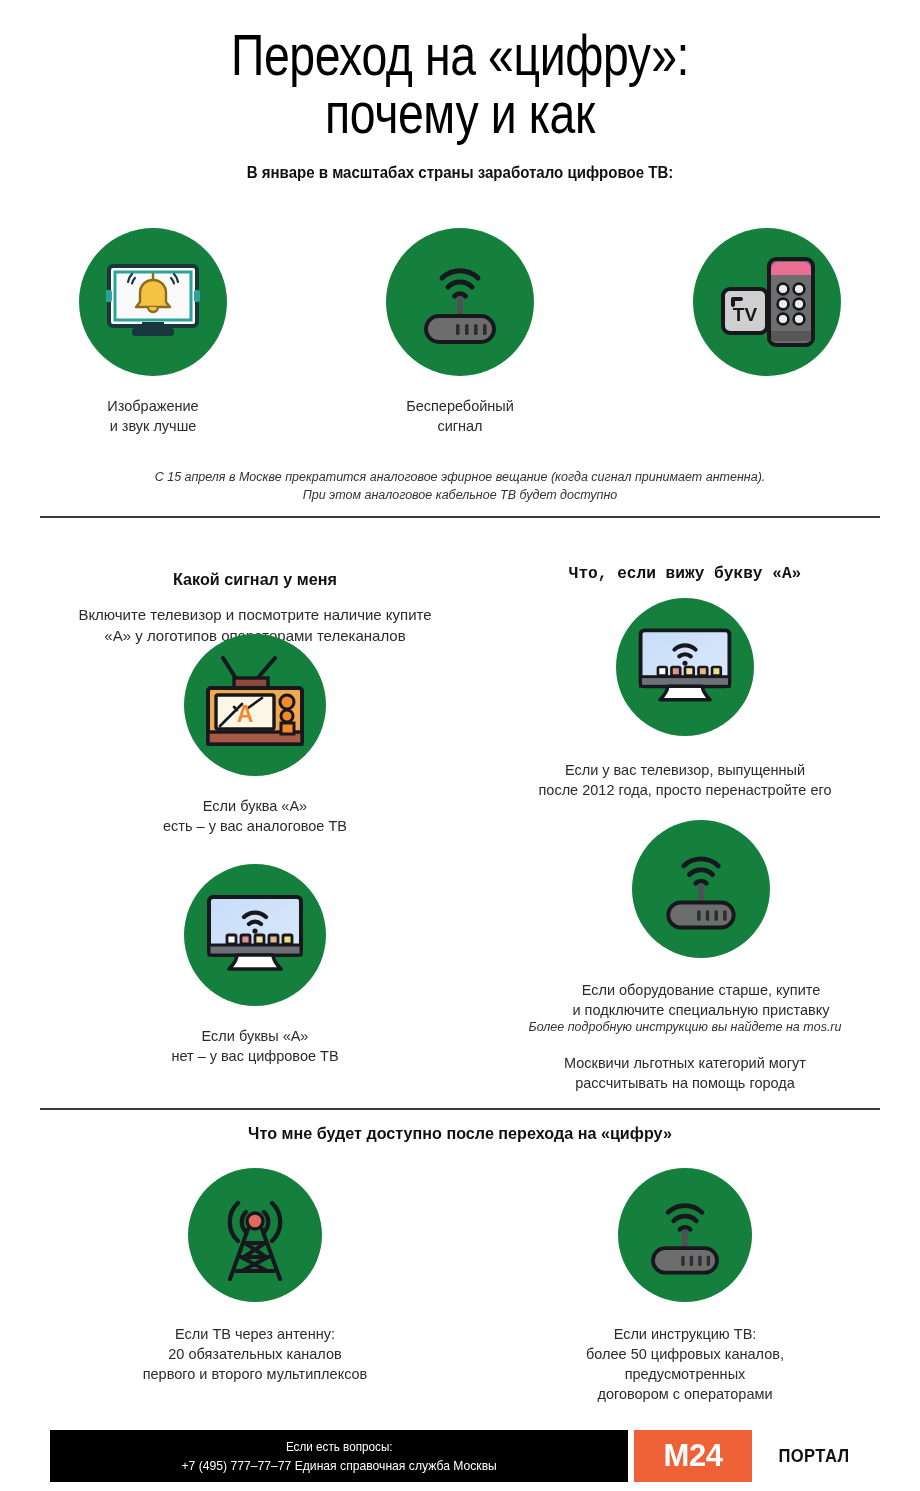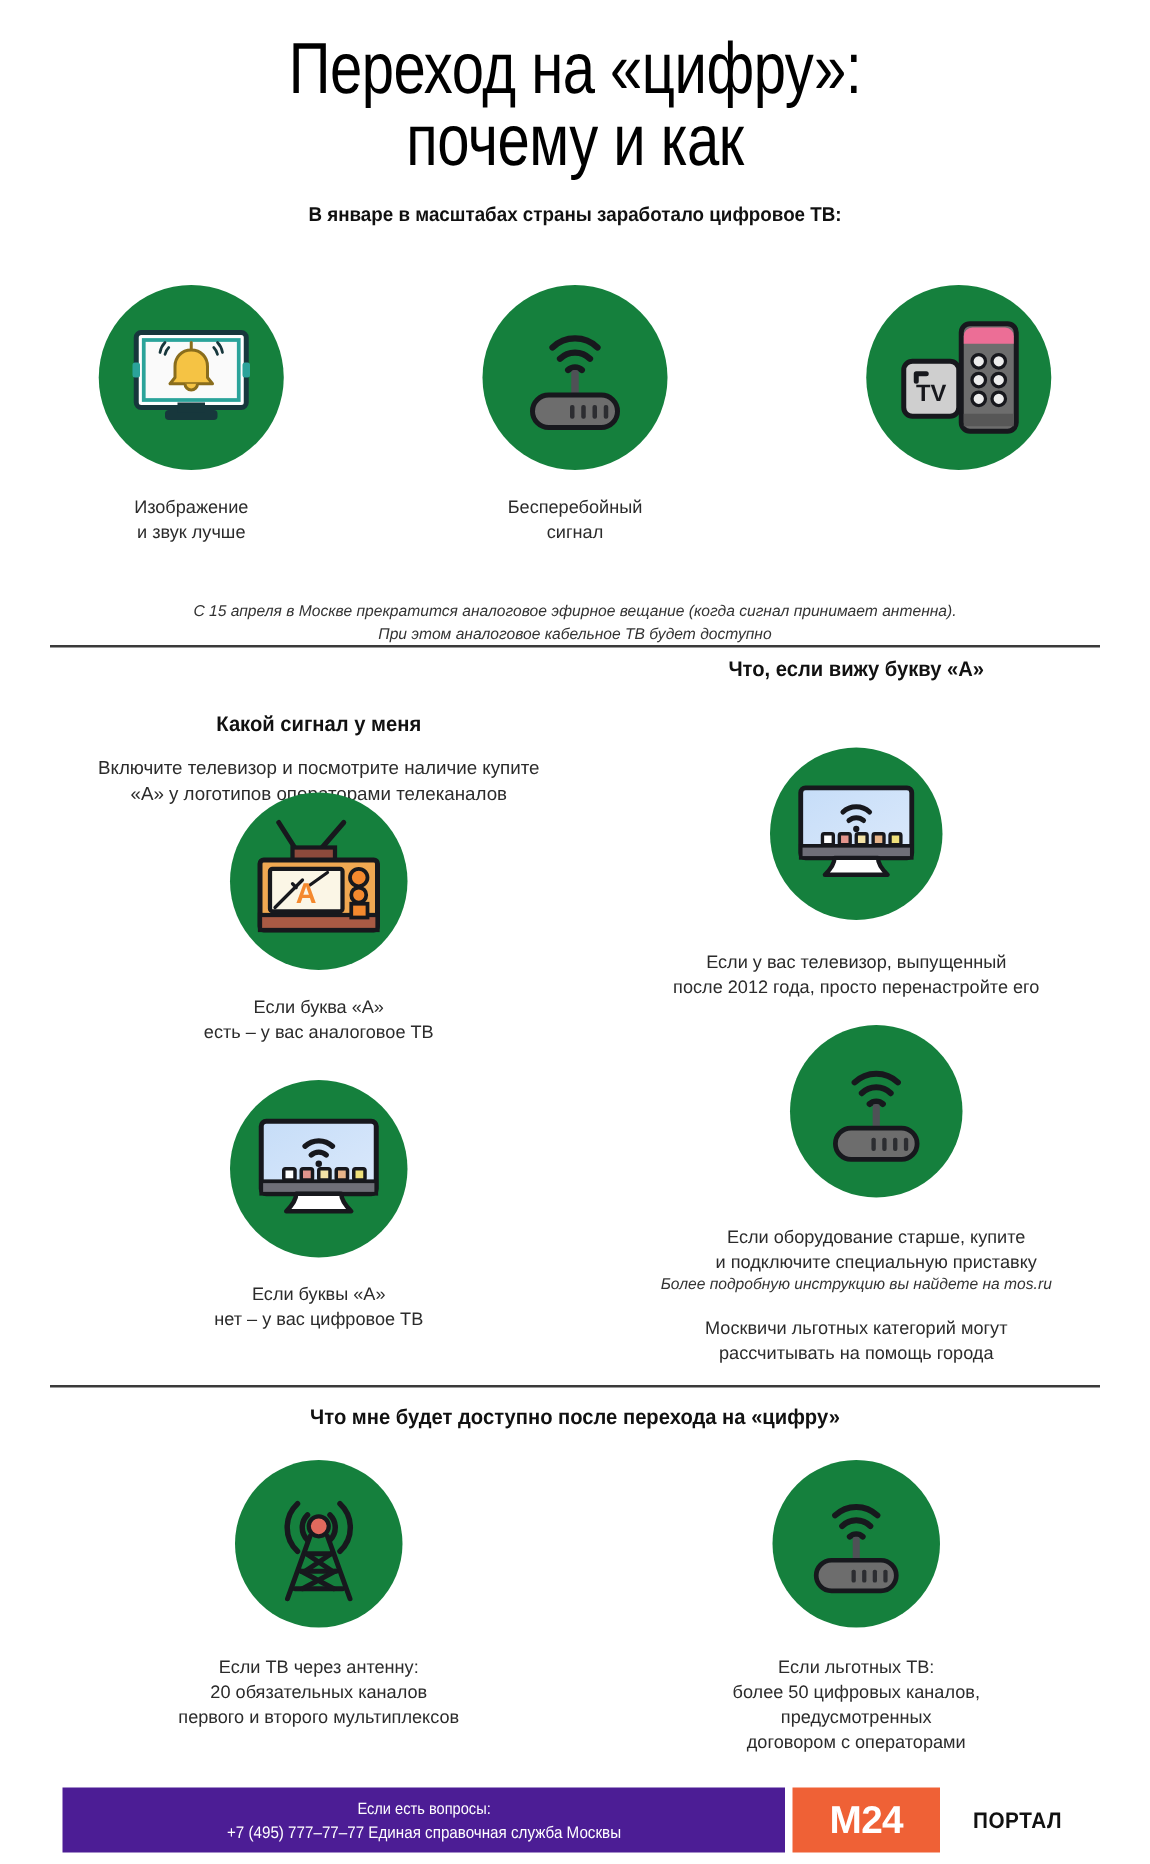--- a/index.html
+++ b/index.html
@@ -71,21 +71,21 @@
   .sec-sub{
     text-align:center;font-size:15px;line-height:21px;color:#2b2b2b;
   }
 
   
   .footer{
     position:absolute;left:50px;top:1430px;width:820px;height:52px;
     display:flex;gap:6px;align-items:stretch;
   }
   .footer-main{
-    background:#4c1d95;flex:1;
+    background:#000000;flex:1;
     display:flex;flex-direction:column;align-items:center;justify-content:center;
     color:#fff;
   }
   .footer-main .f1{font-size:13px;line-height:18px;transform:scaleX(0.9);}
   .footer-main .f2{font-size:13.5px;line-height:19px;font-weight:400;transform:scaleX(0.9);}
   .footer-logo{
     background:#ef6136;width:118px;
     display:flex;align-items:center;justify-content:center;
     color:#fff;font-weight:700;font-size:31px;letter-spacing:-0.5px;
   }
@@ -169,21 +169,21 @@
             <circle cx="72" cy="57" r="5.4"></circle>
               <circle cx="88" cy="57" r="5.4"></circle>
             <circle cx="72" cy="72" r="5.4"></circle>
               <circle cx="88" cy="72" r="5.4"></circle>
           </g>
         </svg>
       </div>
     </div>
   </div>
 
-  <div class="note abs" style="top:480px;left:40px;width:840px;">
+  <div class="note abs" style="top:468px;left:40px;width:840px;">
     <div>С 15 апреля в Москве прекратится аналоговое эфирное вещание (когда сигнал принимает антенна).</div>
     <div>При этом аналоговое кабельное ТВ будет доступно</div>
   </div>
 
   <div class="divider abs" style="top:516px;left:40px;"></div>
 
   <div class="abs" style="top:570px;left:40px;width:430px;">
     <div class="sec-head">Какой сигнал у меня</div>
     <div class="sec-sub" style="margin-top:14px;">
       <div>Включите телевизор и посмотрите наличие купите</div>
@@ -235,21 +235,21 @@
           <rect x="86" y="48" width="9" height="9" rx="1.4" fill="#efe07a"></rect>
         </g>
       </svg>
     </div>
     <div class="cap" style="margin-top:20px;">
       <div>Если буквы «А»</div>
       <div>нет – у вас цифровое ТВ</div>
     </div>
   </div>
 
-  <div class="abs" style="top:526px;left:460px;width:450px;">
+  <div class="abs" style="top:564px;left:460px;width:450px;font-family:Liberation Mono, monospace;">
     <div class="sec-head">Что, если вижу букву «А»</div>
   </div>
 
   <div class="cell abs" style="top:598px;left:460px;width:450px;">
     <div class="circle" style="width:138px;height:138px;">
       <svg width="112" height="94" viewBox="0 0 116 96" aria-hidden="true">
         <defs>
           <linearGradient id="tvscr2" x1="0" y1="0" x2="1" y2="1">
             <stop offset="0%" stop-color="#c6ddf8"></stop>
               <stop offset="100%" stop-color="#dbe9fb"></stop>
@@ -341,21 +341,21 @@
         <path d="M48.5 46a8 8 0 0 1 11 0" stroke="#17181d" stroke-width="5" fill="none" stroke-linecap="round"></path>
         <rect x="51" y="46" width="6" height="26" rx="2" fill="#4f5156"></rect>
         <rect x="20" y="66" width="68" height="26" rx="13" fill="#6d6d6d" stroke="#17181d" stroke-width="4"></rect>
         <rect x="50" y="74" width="3.6" height="11" rx="1.6" fill="#2c2d31"></rect>
         <rect x="59" y="74" width="3.6" height="11" rx="1.6" fill="#2c2d31"></rect>
         <rect x="68" y="74" width="3.6" height="11" rx="1.6" fill="#2c2d31"></rect>
         <rect x="77" y="74" width="3.6" height="11" rx="1.6" fill="#2c2d31"></rect>
       </svg>
     </div>
     <div class="cap" style="margin-top:22px;">
-      <div>Если льготных ТВ:</div>
+      <div>Если инструкцию ТВ:</div>
       <div>более 50 цифровых каналов,</div>
       <div>предусмотренных</div>
       <div>договором с операторами</div>
     </div>
   </div>
 
   <div class="footer">
     <div class="footer-main">
       <div class="f1">Если есть вопросы:</div>
       <div class="f2">+7 (495) 777–77–77 Единая справочная служба Москвы</div>

